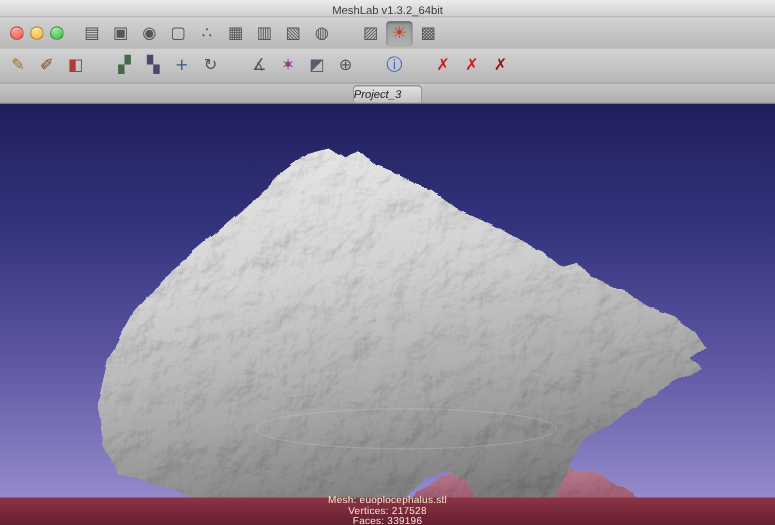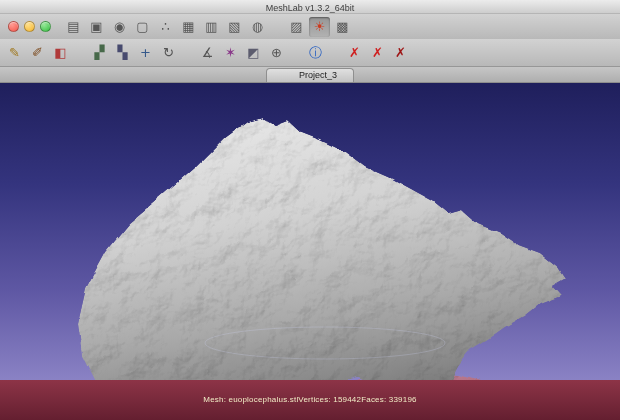--- a/index.html
+++ b/index.html
@@ -38,37 +38,37 @@
   .tb-btn.active{background:linear-gradient(#969696,#b2b2b2);box-shadow:inset 0 1px 2px rgba(0,0,0,.45);}
   .tb-btn.gap{margin-left:16px;}
   .glyph{pointer-events:none;}
 
   
   .tabstrip{
     height:15px;flex:0 0 15px;background:linear-gradient(#c6c6c6,#aeaeae);
     display:flex;justify-content:center;align-items:flex-end;border-bottom:1px solid #8d8d8d;
   }
   .tab{
-    font-size:9px;line-height:11px;padding:1px 16px 1px 32px;color:#222;
+    font-size:9px;line-height:11px;padding:1px 16px 1px 0;color:#222;
     background:linear-gradient(#e0e0e0,#c3c3c3);
-    border:1px solid #8f8f8f;border-bottom:none;border-radius:4px 4px 0 0;
+    border:1px solid #8f8f8f;border-bottom:none;border-radius:4px 4px 0 0;font-style:italic;
   }
 
   
   .viewport{
     position:relative;flex:1 1 auto;overflow:hidden;
     background:linear-gradient(180deg,#1f1f5c 0%,#34347e 30%,#5f58a4 62%,#9e95d3 100%);
   }
   .viewport svg{position:absolute;inset:0;display:block;}
 
   
   .statusbar{
-    position:absolute;left:0;right:0;bottom:0;height:40px;
+    position:absolute;left:0;right:0;bottom:0;height:22px;
     background:linear-gradient(#8d3447,#641f30);
-    display:flex;flex-direction:row;align-items:center;justify-content:center;
+    display:flex;flex-direction:column;align-items:center;justify-content:center;
     font-size:8px;line-height:8.5px;color:#f1ecc6;letter-spacing:.2px;
   }
   .statusbar div{white-space:nowrap;}
 </style>
 </head>
 <body>
 
 <div class="window">
 
   <div class="titlebar">
@@ -203,18 +203,18 @@
 
       <path fill="url(#redGrad)" filter="url(#rocky)" opacity="0.95" d="M320,334 L334,311 352,299 375,293 400,290 430,289 458,293 482,299 502,309 516,321 522,333 524,346 318,346 Z"></path>
 
       <path fill="url(#grayGrad)" filter="url(#rocky)" d="M95,298 L82,272 78,240 86,205 105,170 130,140 160,115 195,85 225,55 248,38 262,34 275,42 288,37 302,50 320,57 345,69 365,84 390,95 412,107 432,118 448,131 462,127 478,141 500,150 516,161 540,170 558,184 566,196 552,204 561,214 540,222 525,234 505,245 488,257 470,268 458,284 450,300 446,316 440,334 420,343 398,343 386,333 380,317 372,301 358,295 342,299 330,311 318,321 300,327 270,329 240,330 210,326 180,321 150,313 125,305 108,299 Z"></path>
 
       <ellipse cx="325" cy="260" rx="120" ry="16" fill="none" stroke="#d8dcff" stroke-opacity="0.22" stroke-width="1"></ellipse>
     </svg>
 
     <div class="statusbar">
       <div>Mesh: euoplocephalus.stl</div>
-      <div>Vertices: 159442</div>
+      <div>Vertices: 217528</div>
       <div>Faces: 339196</div>
     </div>
   </div>
 
 </div>
 
 </body></html>

